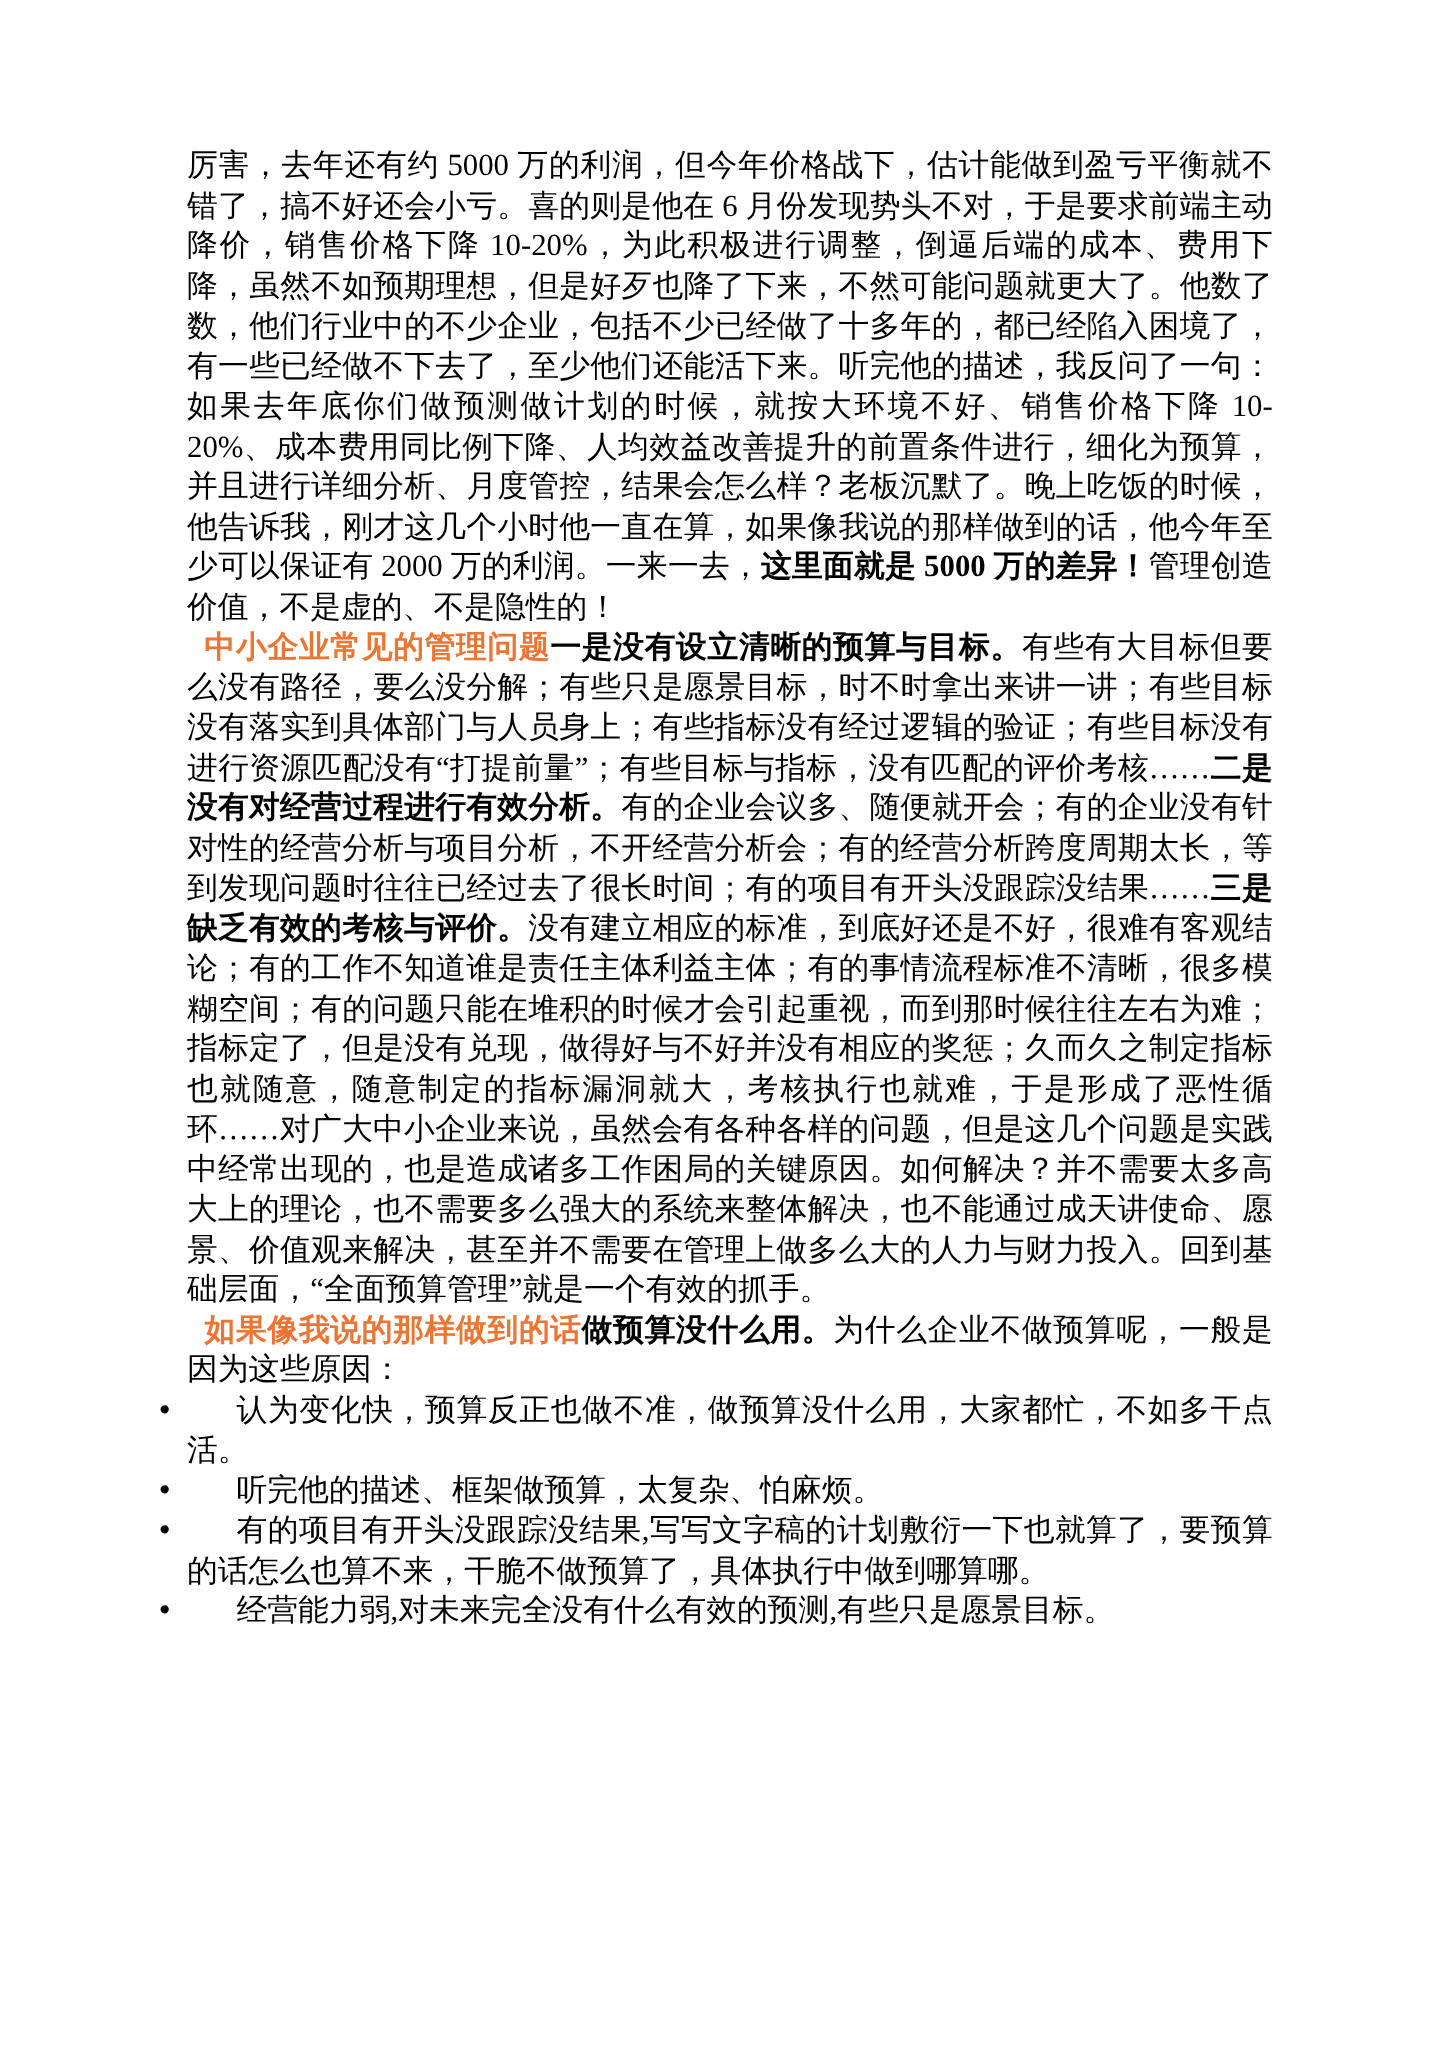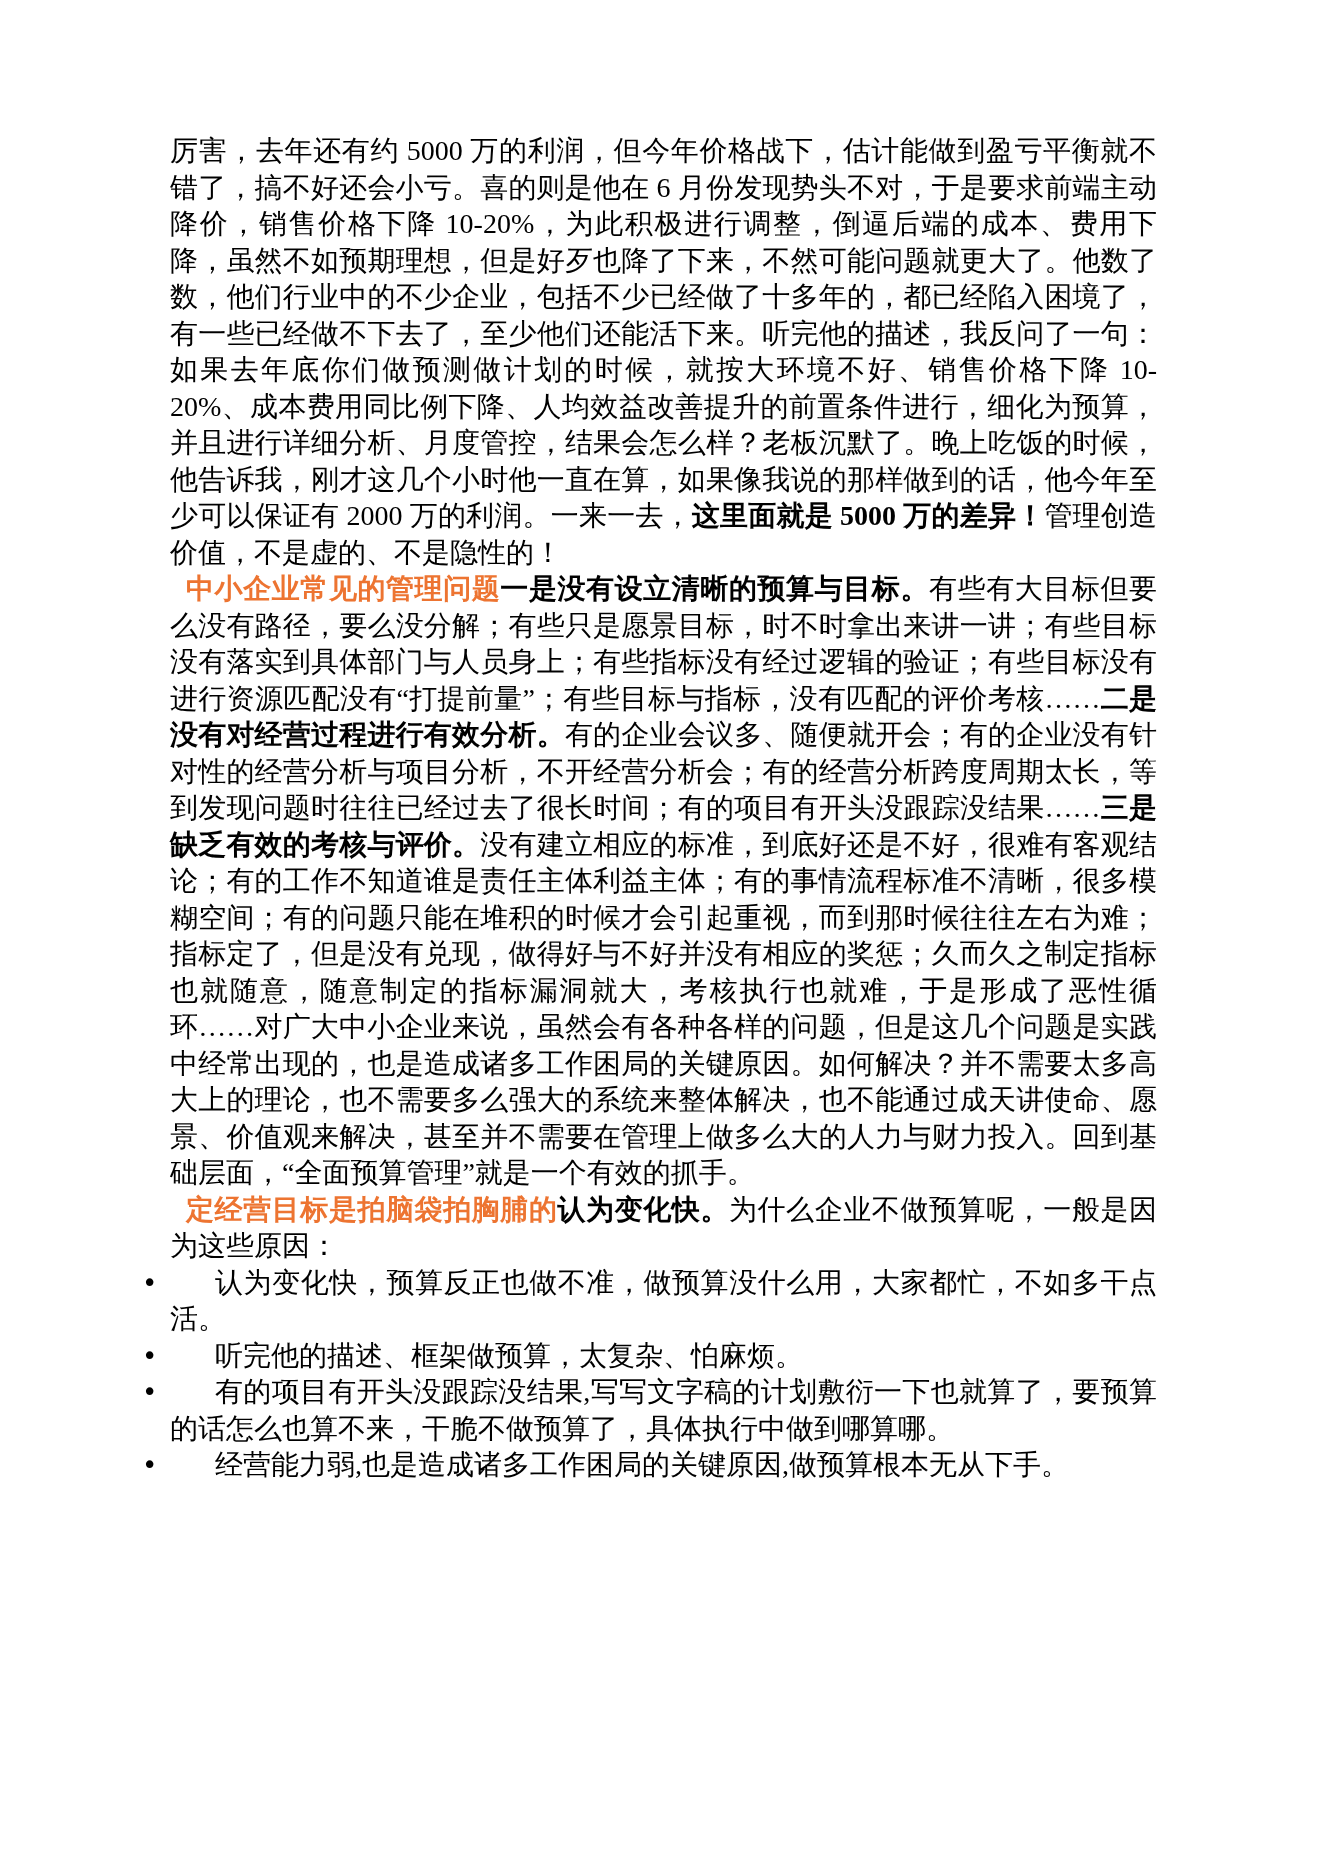--- a/index.html
+++ b/index.html
@@ -48,30 +48,30 @@
 
     <p class="para gap-lg">
       <span>厉害，去年还有约 5000 万的利润，但今年价格战下，估计能做到盈亏平衡就不错了，搞不好还会小亏。喜的则是他在 6 月份发现势头不对，于是要求前端主动降价，销售价格下降 10-20%，为此积极进行调整，倒逼后端的成本、费用下降，虽然不如预期理想，但是好歹也降了下来，不然可能问题就更大了。他数了数，他们行业中的不少企业，包括不少已经做了十多年的，都已经陷入困境了，有一些已经做不下去了，至少他们还能活下来。听完他的描述，我反问了一句：如果去年底你们做预测做计划的时候，就按大环境不好、销售价格下降 10-20%、成本费用同比例下降、人均效益改善提升的前置条件进行，细化为预算，并且进行详细分析、月度管控，结果会怎么样？老板沉默了。晚上吃饭的时候，他告诉我，刚才这几个小时他一直在算，如果像我说的那样做到的话，他今年至少可以保证有 2000 万的利润。一来一去，</span><span class="run-bold">这里面就是 5000 万的差异！</span><span>管理创造价值，不是虚的、不是隐性的！</span>
     </p>
 
     <p class="para gap-md">
       <span class="run-heading" style="color:#ED7431">中小企业常见的管理问题</span><span class="run-bold">一是没有设立清晰的预算与目标。</span><span>有些有大目标但要么没有路径，要么没分解；有些只是愿景目标，时不时拿出来讲一讲；有些目标没有落实到具体部门与人员身上；有些指标没有经过逻辑的验证；有些目标没有进行资源匹配没有“打提前量”；有些目标与指标，没有匹配的评价考核……</span><span class="run-bold">二是没有对经营过程进行有效分析。</span><span>有的企业会议多、随便就开会；有的企业没有针对性的经营分析与项目分析，不开经营分析会；有的经营分析跨度周期太长，等到发现问题时往往已经过去了很长时间；有的项目有开头没跟踪没结果……</span><span class="run-bold">三是缺乏有效的考核与评价。</span><span>没有建立相应的标准，到底好还是不好，很难有客观结论；有的工作不知道谁是责任主体利益主体；有的事情流程标准不清晰，很多模糊空间；有的问题只能在堆积的时候才会引起重视，而到那时候往往左右为难；指标定了，但是没有兑现，做得好与不好并没有相应的奖惩；久而久之制定指标也就随意，随意制定的指标漏洞就大，考核执行也就难，于是形成了恶性循环……对广大中小企业来说，虽然会有各种各样的问题，但是这几个问题是实践中经常出现的，也是造成诸多工作困局的关键原因。如何解决？并不需要太多高大上的理论，也不需要多么强大的系统来整体解决，也不能通过成天讲使命、愿景、价值观来解决，甚至并不需要在管理上做多么大的人力与财力投入。回到基础层面，“全面预算管理”就是一个有效的抓手。</span>
     </p>
 
     <p class="para">
-      <span class="run-heading" style="color:#ED7431">定经营目标是拍脑袋拍胸脯的</span><span class="run-bold">认为变化快。</span><span>为什么企业不做预算呢，一般是因为这些原因：</span>
+      <span class="run-heading" style="color:#ED7431">如果像我说的那样做到的话</span><span class="run-bold">做预算没什么用。</span><span>为什么企业不做预算呢，一般是因为这些原因：</span>
     </p>
 
     <div class="bullet-item">
       <span class="bullet-marker">•</span><span>认为变化快，预算反正也做不准，做预算没什么用，大家都忙，不如多干点活。</span>
     </div>
     <div class="bullet-item">
       <span class="bullet-marker">•</span><span>听完他的描述、框架做预算，太复杂、怕麻烦。</span>
     </div>
     <div class="bullet-item">
       <span class="bullet-marker">•</span><span>有的项目有开头没跟踪没结果,写写文字稿的计划敷衍一下也就算了，要预算的话怎么也算不来，干脆不做预算了，具体执行中做到哪算哪。</span>
     </div>
     <div class="bullet-item">
-      <span class="bullet-marker">•</span><span>经营能力弱,也是造成诸多工作困局的关键原因,做预算根本无从下手。</span>
+      <span class="bullet-marker">•</span><span>经营能力弱,对未来完全没有什么有效的预测,有些只是愿景目标。</span>
     </div>
 
   </div>
 </div>
 
 </body></html>

